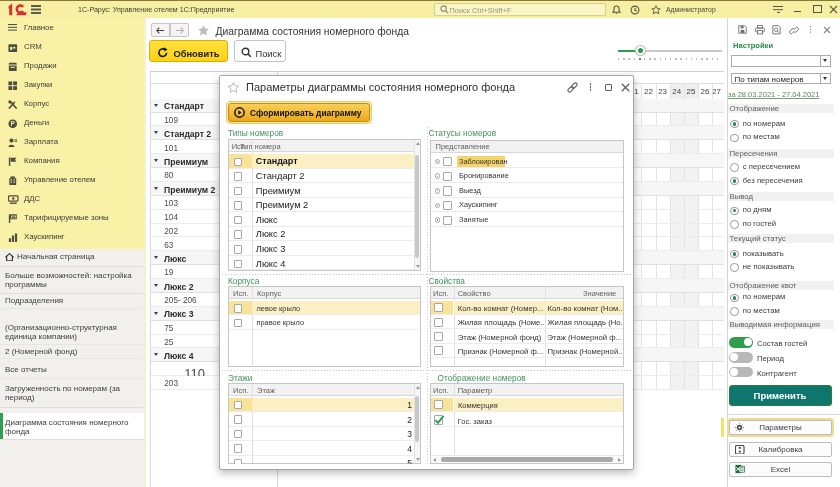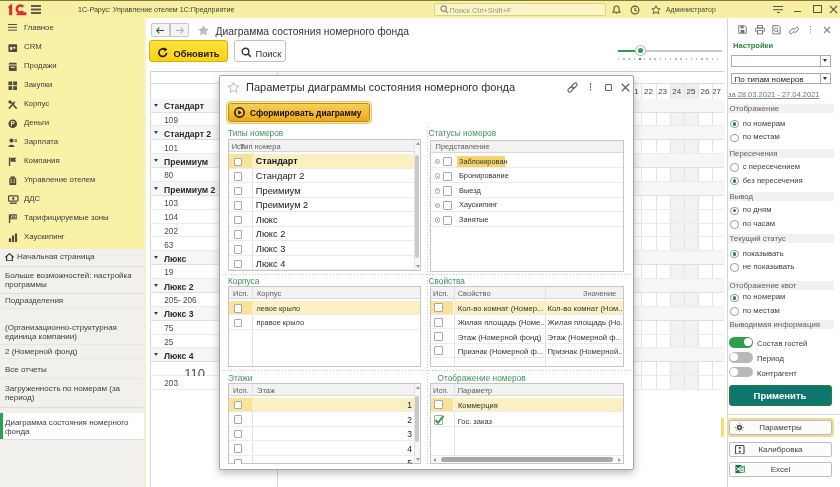--- a/index.html
+++ b/index.html
@@ -371,21 +371,21 @@
 <div class="rlab" style="top:118.5px;">по номерам</div>
 <div class="rad" style="top:133.5px;"></div>
 <div class="rlab" style="top:132.2px;">по местам</div>
 <div class="rad" style="top:163.3px;"></div>
 <div class="rlab" style="top:162.0px;">с пересечением</div>
 <div class="rad on" style="top:176.9px;"></div>
 <div class="rlab" style="top:175.6px;">без пересечения</div>
 <div class="rad on" style="top:206.5px;"></div>
 <div class="rlab" style="top:205.2px;">по дням</div>
 <div class="rad" style="top:220.0px;"></div>
-<div class="rlab" style="top:218.7px;">по часам</div>
+<div class="rlab" style="top:218.7px;">по гостей</div>
 <div class="rad on" style="top:249.8px;"></div>
 <div class="rlab" style="top:248.5px;">показывать</div>
 <div class="rad" style="top:263.3px;"></div>
 <div class="rlab" style="top:262.0px;">не показывать</div>
 <div class="rad on" style="top:293.7px;"></div>
 <div class="rlab" style="top:292.4px;">по номерам</div>
 <div class="rad" style="top:307.2px;"></div>
 <div class="rlab" style="top:305.9px;">по местам</div>
 <div class="tg on" style="top:337.0px;"></div>
 <div class="rlab" style="left:757px;top:338.7px;">Состав гостей</div>

